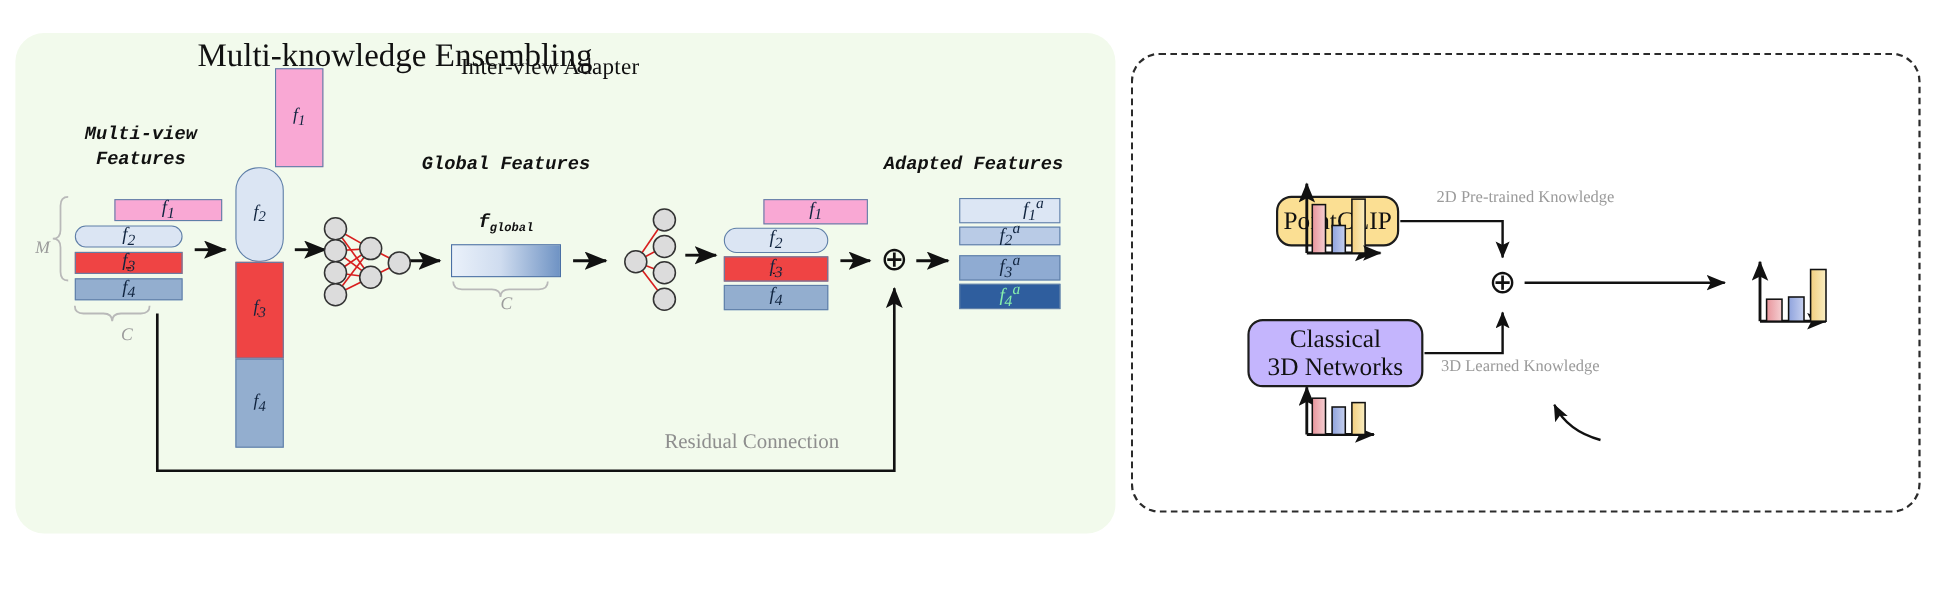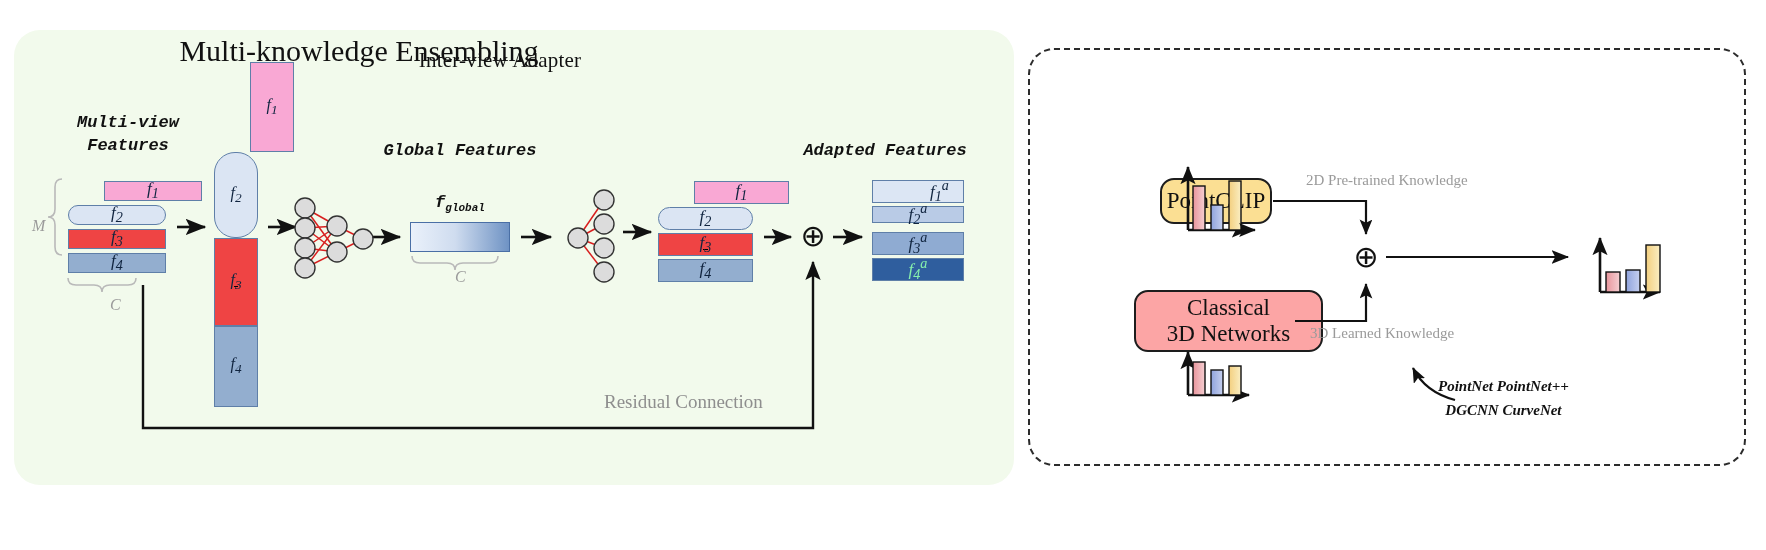--- a/index.html
+++ b/index.html
@@ -54,21 +54,21 @@
     border:2px dashed #2b2b2b;border-radius:26px;box-sizing:border-box;background:#fff;
   }
   #panel-title-right{
     position:absolute;left:0;top:34px;width:718px;text-align:center;
     font-size:30px;color:#111;
   }
   .nodebox{position:absolute;display:flex;align-items:center;justify-content:center;
      text-align:center;border:2px solid #1d1d1d;border-radius:14px;box-sizing:border-box;
      font-size:23px;color:#111;line-height:1.15;}
   #pointclip-box{left:1160px;top:178px;width:112px;height:46px;background:#fbdf93;}
-  #classical-box{left:1134px;top:290px;width:189px;height:62px;background:#fca5a5;}
+  #classical-box{left:1134px;top:290px;width:160px;height:62px;background:#c4b5fd;}
   .edge-lbl{position:absolute;color:#9a9a9a;font-size:15px;white-space:nowrap;}
   .model-list{position:absolute;font-style:italic;font-weight:bold;font-size:15px;color:#111;
      line-height:1.6;text-align:center;white-space:nowrap;}
 </style>
 </head>
 <body>
 
 <div class="stage">
 
   <div id="left-panel"></div>
@@ -159,24 +159,20 @@
   <div class="nodebox" id="classical-box">
     <div>
       <div>Classical</div>
       <div>3D Networks</div>
     </div>
   </div>
 
   <div class="edge-lbl" style="left:1306px;top:172px;">2D Pre-trained Knowledge</div>
   <div class="edge-lbl" style="left:1310px;top:325px;">3D Learned Knowledge</div>
 
-  <div class="model-list" style="left:1438px;top:374px;">
-    <div>PointNet  PointNet++</div>
-    <div>DGCNN   CurveNet</div>
-  </div>
 
   <div style="position:absolute;left:1350px;top:241px;width:32px;height:32px;font-size:30px;line-height:32px;text-align:center;color:#111;">⊕</div>
 
   <svg class="ov" viewBox="0 0 1766 550">
     <defs>
       <marker id="ah" markerWidth="9" markerHeight="9" refX="7.5" refY="3.2" orient="auto">
         <path d="M0,0 L8,3.2 L0,6.4 L1.7,3.2 Z" fill="#111"></path>
       </marker>
       <marker id="ahs" markerWidth="8" markerHeight="8" refX="6.6" refY="2.9" orient="auto">
         <path d="M0,0 L7,2.9 L0,5.8 L1.5,2.9 Z" fill="#111"></path>

